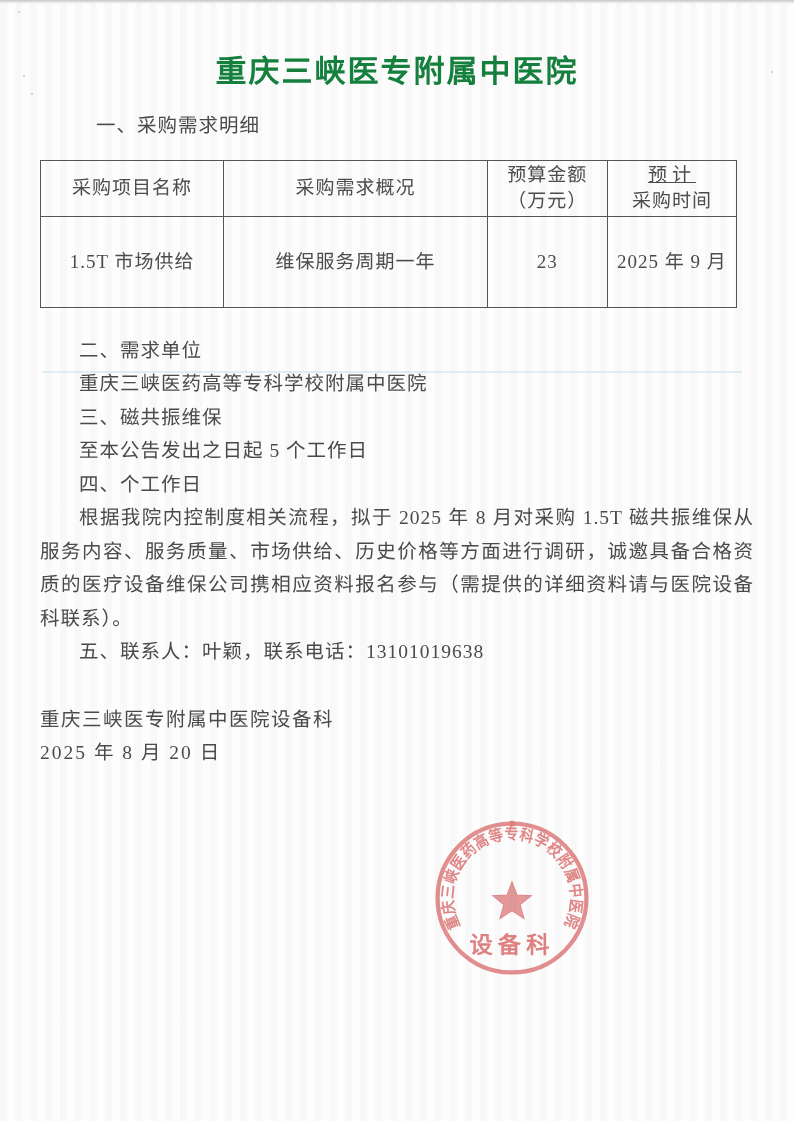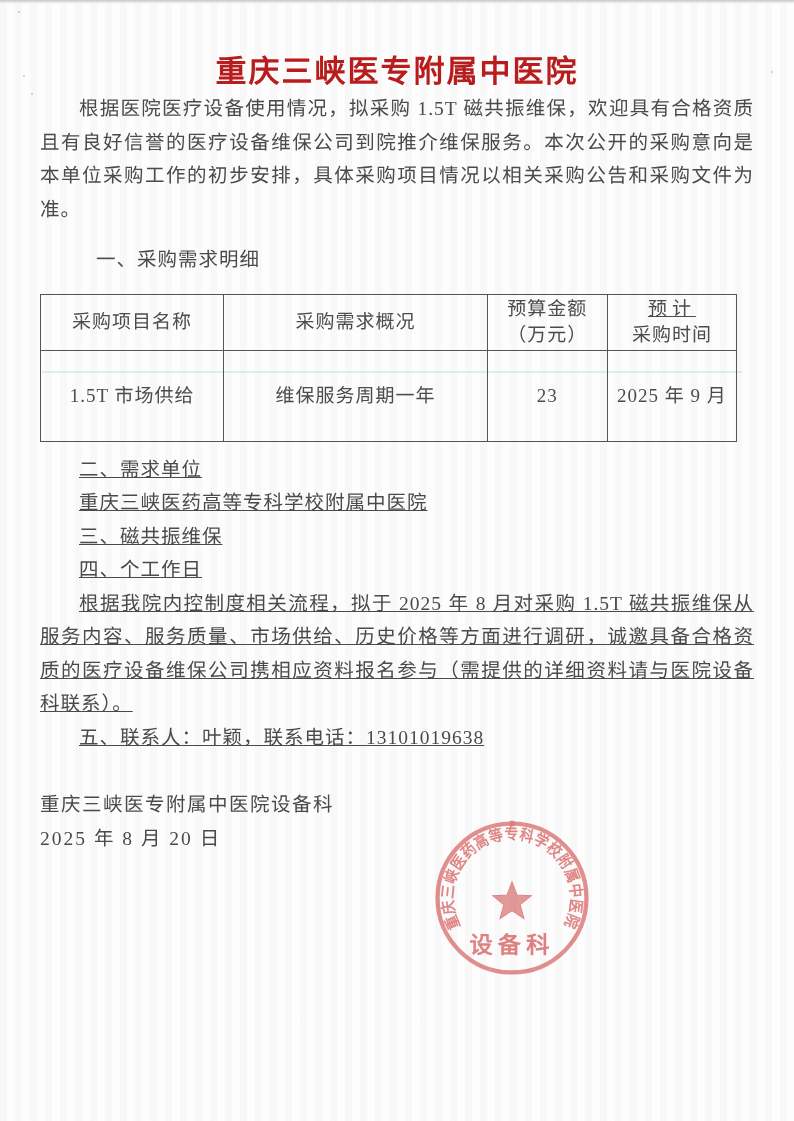--- a/index.html
+++ b/index.html
@@ -26,21 +26,21 @@
   }
   .speck{position:absolute;width:2px;height:2px;background:#9a9a9a;border-radius:50%;opacity:.55;}
 
   .content{position:relative;padding:0 40px;}
 
   .title{
     text-align:center;
     font-weight:700;
     font-size:31px;
     line-height:41px;
-    color:#b91c1c;
+    color:#15803d;
     letter-spacing:2px;
   }
   .title-block{margin-top:51px;}
 
   .bodytext{
     font-size:19.5px;
     line-height:33.5px;
     letter-spacing:1px;
     color:#4a4a4a;
   }
@@ -77,21 +77,21 @@
   .hdr-line{line-height:26px;}
   .sp-wide{letter-spacing:5px;text-decoration:underline;}
 
   
   .scan-cyan{
     position:absolute;left:42px;top:371px;width:700px;height:2px;
     background:rgba(150,210,218,0.30);
     pointer-events:none;
   }
 
-  .after-table{margin-top:11px;text-decoration:underline;}
+  .after-table{margin-top:26px;}
   .sec-line{margin:0;text-indent:2em;}
   .sub-line{margin:0;text-indent:2em;}
 
   .signature{
     margin-top:34px;
   }
   .sig-org{padding-right:72px;letter-spacing:1.5px;}
   .sig-date{padding-right:140px;letter-spacing:2px;}
 
   .stamp{
@@ -113,21 +113,20 @@
   <div class="speck" style="left:31px;top:93px;"></div>
   <div class="speck" style="left:771px;top:71px;"></div>
   <div class="scan-cyan"></div>
 
   <div class="content">
     <div class="title-block">
       <div class="title">重庆三峡医专附属中医院</div>
     </div>
 
     <div class="bodytext">
-      <p class="para intro">根据医院医疗设备使用情况，拟采购 1.5T 磁共振维保，欢迎具有合格资质且有良好信誉的医疗设备维保公司到院推介维保服务。本次公开的采购意向是本单位采购工作的初步安排，具体采购项目情况以相关采购公告和采购文件为准。</p>
 
       <p class="heading-line">一、采购需求明细</p>
 
       <table class="req-table">
         <colgroup>
           <col class="col1">
             <col class="col2">
             <col class="col3">
             <col class="col4">
         </colgroup>
@@ -150,20 +149,21 @@
           <td>23</td>
           <td>2025 年 9 月</td>
         </tr>
       </tbody>
         </table>
 
       <div class="after-table">
         <p class="sec-line">二、需求单位</p>
         <p class="sub-line">重庆三峡医药高等专科学校附属中医院</p>
         <p class="sec-line">三、磁共振维保</p>
+        <p class="sub-line">至本公告发出之日起 5 个工作日</p>
         <p class="sec-line">四、个工作日</p>
         <p class="para">根据我院内控制度相关流程，拟于 2025 年 8 月对采购 1.5T 磁共振维保从服务内容、服务质量、市场供给、历史价格等方面进行调研，诚邀具备合格资质的医疗设备维保公司携相应资料报名参与（需提供的详细资料请与医院设备科联系）。</p>
         <p class="sec-line">五、联系人：叶颖，联系电话：13101019638</p>
       </div>
 
       <div class="signature">
         <div class="sig-org">重庆三峡医专附属中医院设备科</div>
         <div class="sig-date">2025 年 8 月 20 日</div>
       </div>
     </div>

